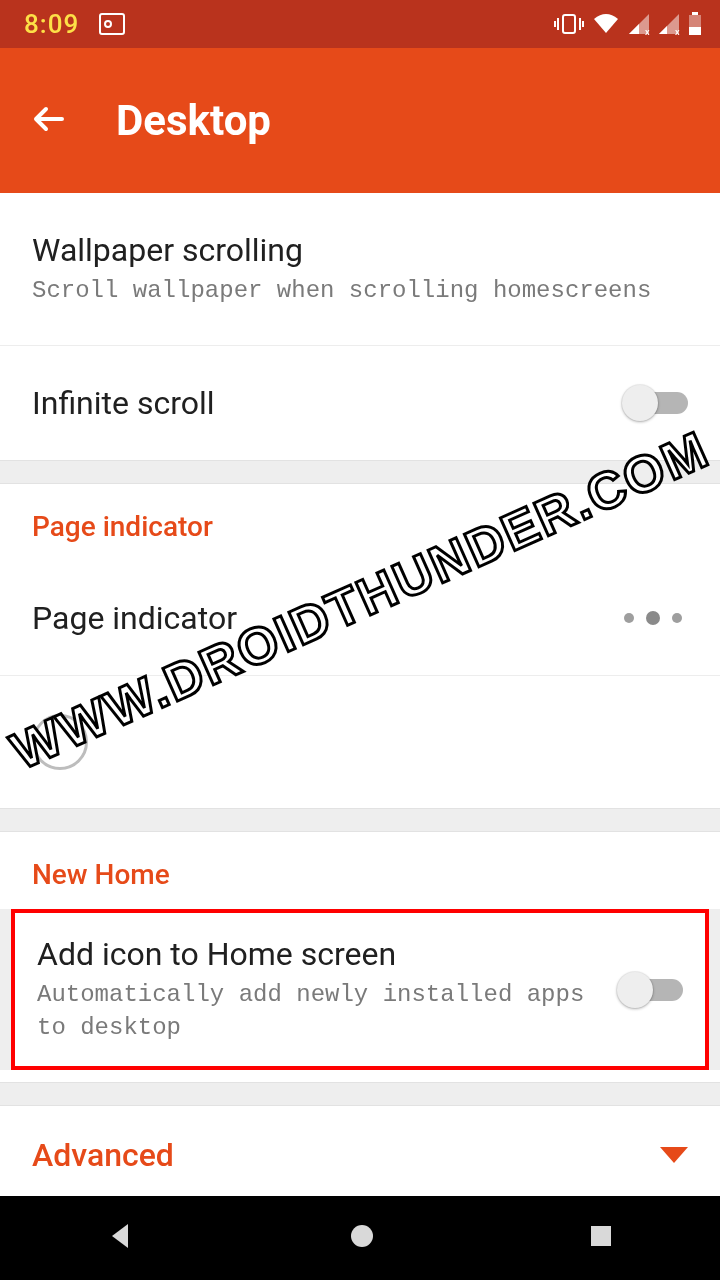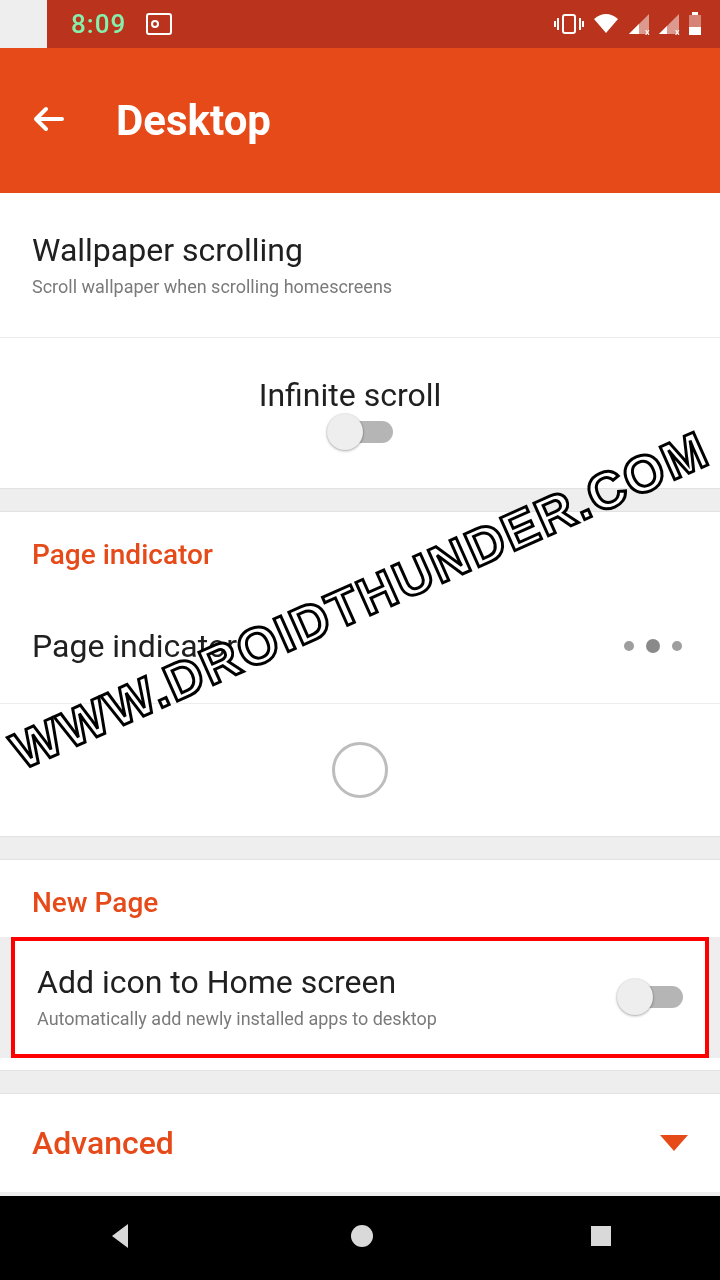--- a/index.html
+++ b/index.html
@@ -8,28 +8,27 @@
     height: 1280px;
     font-family: Roboto, "Helvetica Neue", Arial, sans-serif;
     background: #eeeeee;
     overflow: hidden;
     position: relative;
   }
   
   .statusbar {
     height: 48px;
     background: #b9331d;
-    color: #86efac;
+    color: #fde047;
     display: flex;
     align-items: center;
     justify-content: space-between;
     padding: 0 18px 0 24px;
     font-size: 26px;
     font-weight: 500;
-    margin-left: 47px;
   }
   .statusbar-left { display: flex; align-items: center; gap: 20px; }
   .statusbar-right { display: flex; align-items: center; gap: 8px; }
   .statusbar .clock { letter-spacing: 1px; }
   .statusbar svg { display:block; }
 
   
   .appbar {
     height: 145px;
     background: #e64a19;
@@ -50,32 +49,33 @@
   .gap { height: 24px; background: #eeeeee; border-top:1px solid #e2e2e2; border-bottom:1px solid #e2e2e2;}
 
   .row {
     padding: 38px 32px;
     display: flex;
     align-items: center;
     justify-content: space-between;
     border-bottom: 1px solid #ededed;
   }
   .row:last-child { border-bottom: none; }
-  .row.no-border { border-bottom: none; flex-direction: column; }
+  .row.no-border { border-bottom: none; }
   .row .textcol { flex: 1; padding-right: 20px; }
   .row .label {
     font-size: 32px;
     color: #202020;
     font-weight: 400;
   }
   .row .sub {
-    font-size: 18px;
+    font-size: 24px;
     color: #7a7a7a;
     margin-top: 6px;
     line-height: 1.35;
+    font-family: Liberation Mono, monospace;
   }
   .section-header {
     font-size: 28px;
     color: #e64a19;
     font-weight: 500;
     padding: 26px 32px 18px 32px;
   }
 
   
   .switch {
@@ -243,21 +243,21 @@
     </div>
   </div>
   <div class="row no-border">
     <div class="color-circle"></div>
   </div>
 </div>
 
 <div class="gap"></div>
 
 <div class="section">
-  <div class="section-header">New Page</div>
+  <div class="section-header">New Home</div>
 </div>
 <div class="highlight-wrap">
   <div class="row">
     <div class="textcol">
       <div class="label">Add icon to Home screen</div>
       <div class="sub">Automatically add newly installed apps to desktop</div>
     </div>
     <div class="switch">
       <div class="track"></div>
         <div class="thumb"></div>

